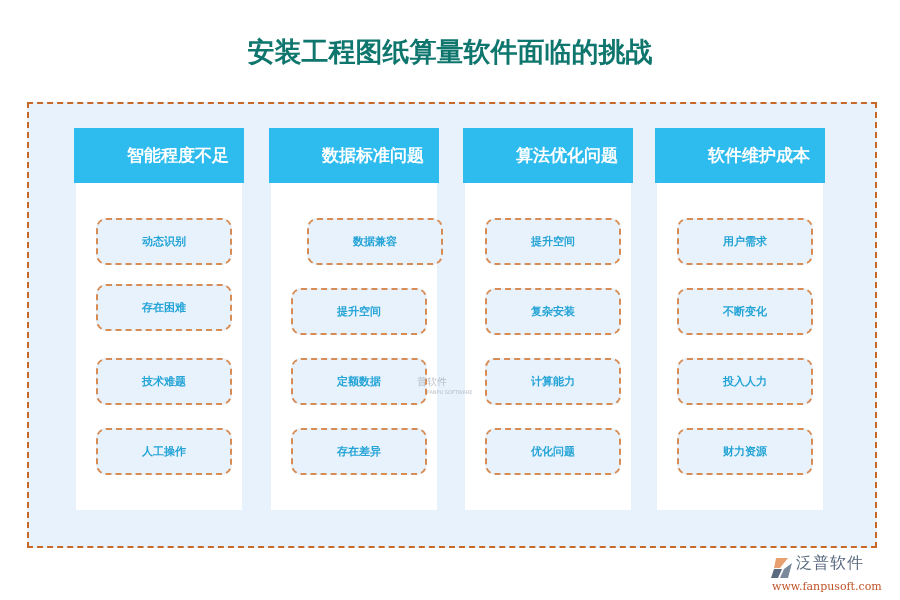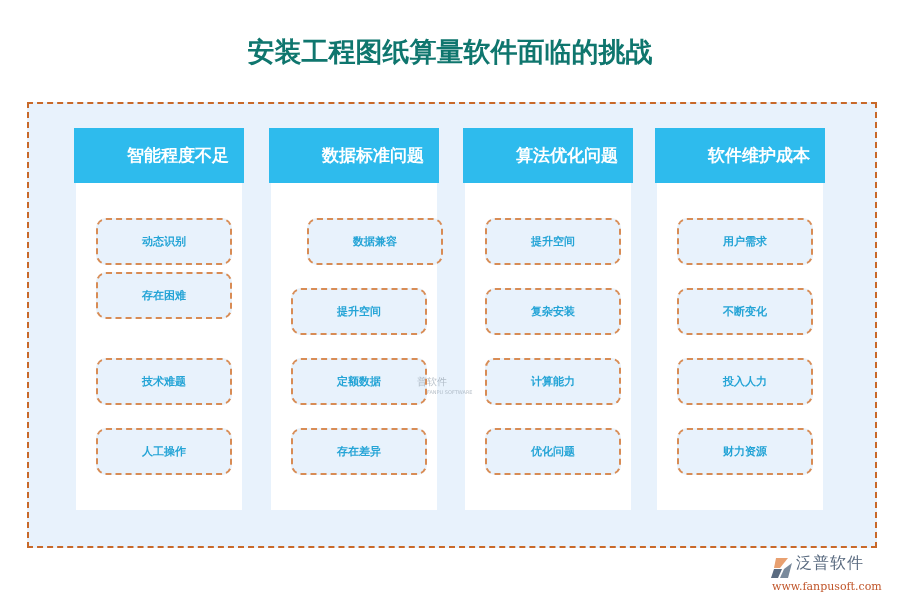--- a/index.html
+++ b/index.html
@@ -45,21 +45,21 @@
 <body>
 
 <div class="title">安装工程图纸算量软件面临的挑战</div>
 
 <div class="frame"></div>
 
 <div class="col" style="left:74px;">
   <div class="col-header">智能程度不足</div>
   <div class="col-body">
     <div class="pill" style="top:35px;">动态识别</div>
-    <div class="pill" style="top:89px;">存在困难</div>
+    <div class="pill" style="top:101px;">存在困难</div>
     <div class="pill" style="top:175px;">技术难题</div>
     <div class="pill" style="top:245px;">人工操作</div>
   </div>
 </div>
 
 <div class="col" style="left:269px;">
   <div class="col-header">数据标准问题</div>
   <div class="col-body">
     <div class="pill" style="top:35px;margin-left:16px;">数据兼容</div>
     <div class="pill" style="top:105px;">提升空间</div>

